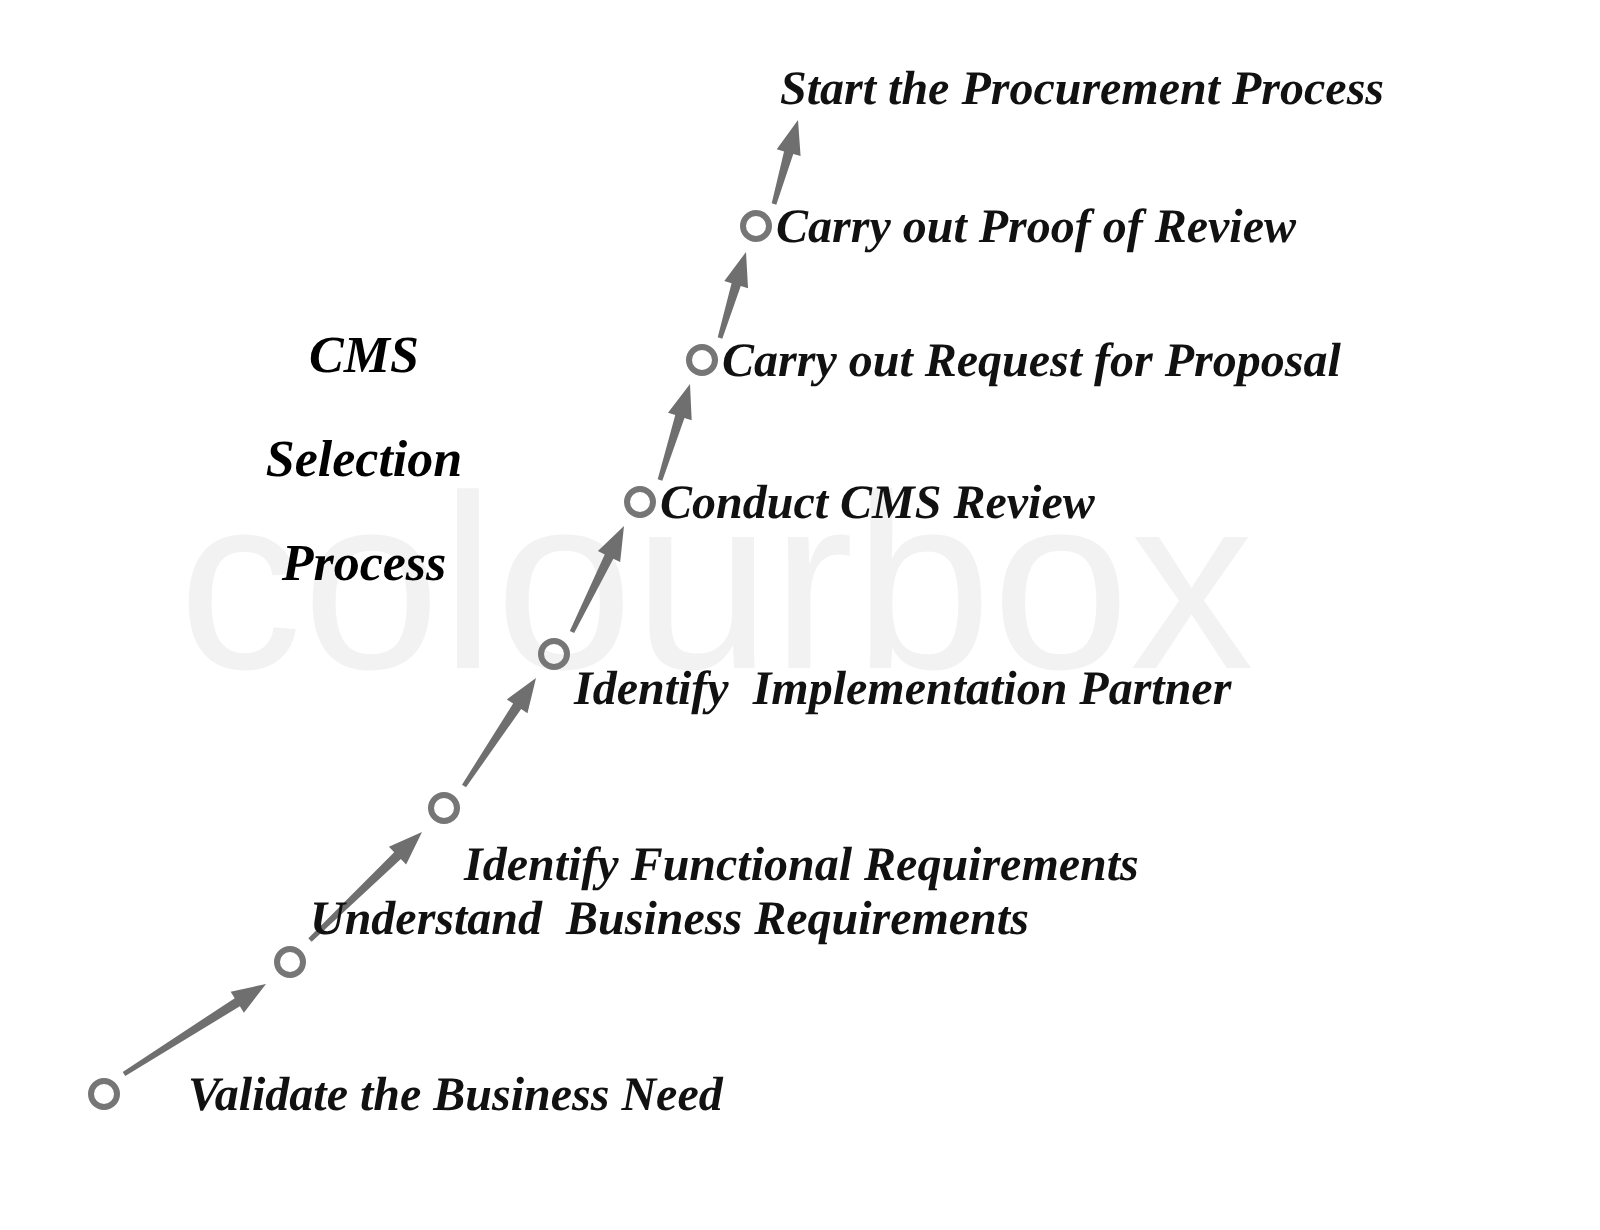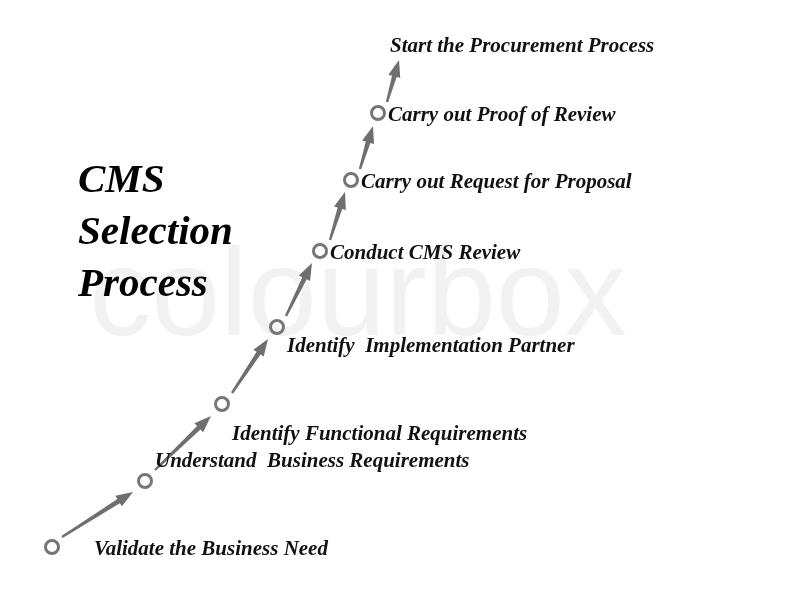--- a/index.html
+++ b/index.html
@@ -47,36 +47,37 @@
     z-index: 2;
     pointer-events: none;
   }
 
   
   #title {
     position: absolute;
     left: 78px;
     top: 152px;
     width: 208px;
+    text-align: center;
     z-index: 3;
     font-style: italic;
     font-weight: bold;
-    font-size: 41px;
+    font-size: 26px;
     line-height: 52px;
     color: #000000;
   }
   #title .tline { display: block; white-space: nowrap; }
 
   
   .step-label {
     position: absolute;
     z-index: 3;
     font-style: italic;
     font-weight: bold;
-    font-size: 21px;
+    font-size: 24px;
     line-height: 26px;
     color: #111111;
     white-space: pre;
   }
 </style>
 </head>
 <body>
 
 <div id="canvas">
 

